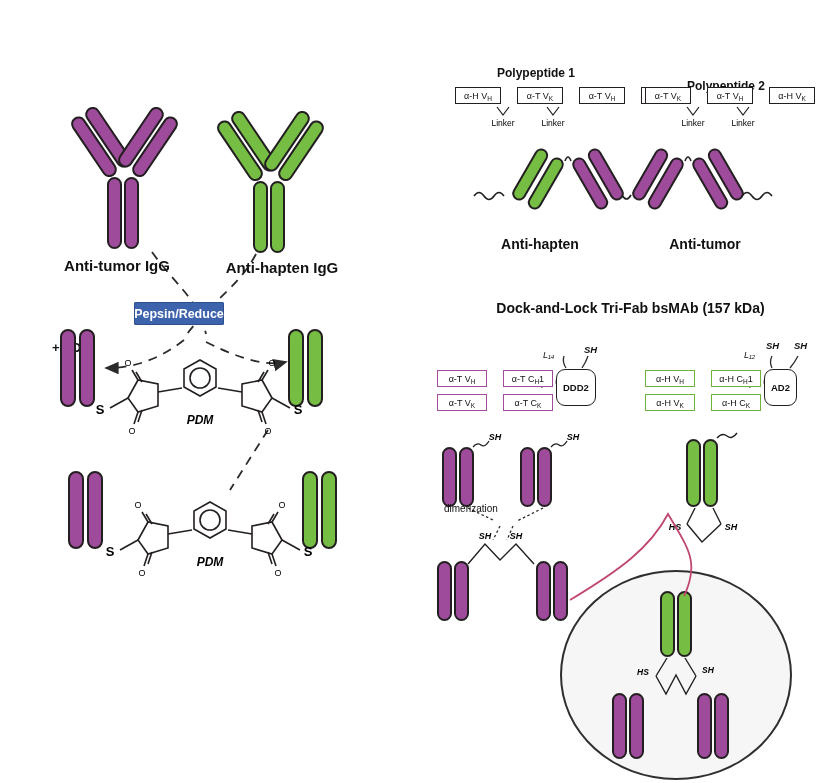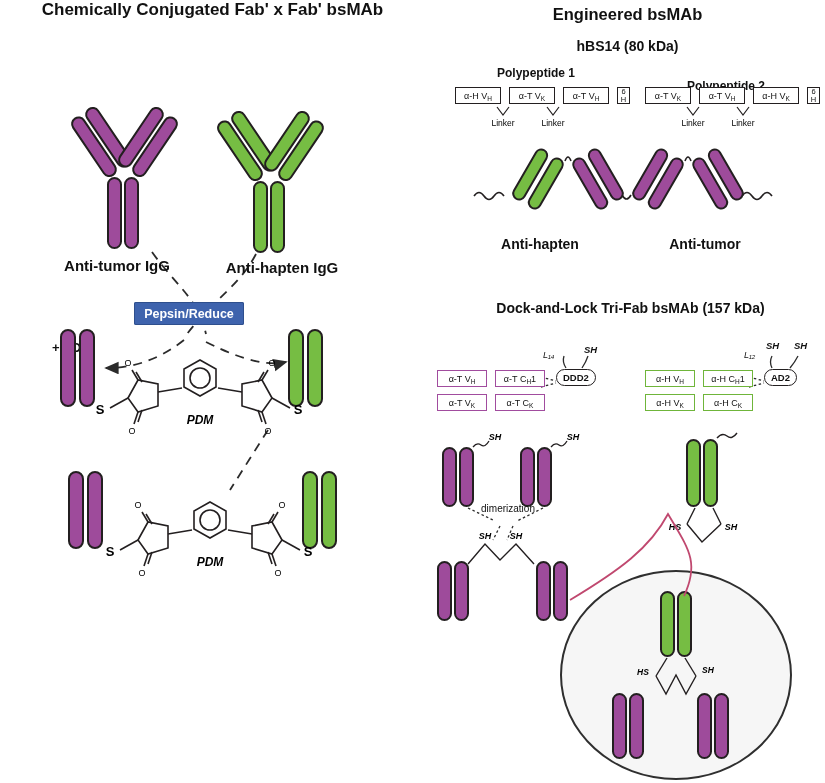--- a/index.html
+++ b/index.html
@@ -7,31 +7,31 @@
   body{font-family:"Liberation Sans",sans-serif;color:#111}
   #canvas{position:relative;width:825px;height:783px;background:#fff;overflow:hidden}
   .abs{position:absolute}
   .z1{z-index:1}.z2{z-index:2}.z3{z-index:3}
   .lbl{font-weight:bold;text-align:center;color:#111}
   .t17{font-size:17px}.t16{font-size:16.5px}.t15{font-size:15px}.t14{font-size:14px}
   .t13{font-size:13px}.t12{font-size:12px}.t10{font-size:10px}
   .pepsin{background:#3E63AD;color:#fff;font-weight:bold;font-size:12.5px;
           display:flex;align-items:center;justify-content:center;border-radius:2px;
           box-shadow:0 0 0 1px #2e4f8d inset}
-  .row{display:flex;gap:8px}
+  .row{display:flex;gap:16px}
   .dbox{border:1.6px solid #231F20;background:#fff;font-size:9px;min-width:46px;height:17px;
         display:flex;align-items:center;justify-content:center;white-space:nowrap;padding:0 3px;color:#111}
   .w50{min-width:50px}
   .pb{border-color:#A14C9E}
   .gb{border-color:#6FB53A}
   .sub2{font-size:6.5px;position:relative;top:3px}
   .tagbox{border:1.6px solid #231F20;background:#fff;width:13px;height:17px;font-size:7.5px;line-height:7.5px;
           display:flex;flex-direction:column;align-items:center;justify-content:center}
   .modbox{border:1.6px solid #231F20;border-radius:9px;background:#fff;font-weight:bold;
-          font-size:9.5px;padding:2px 6px;display:inline-block}
+          font-size:9.5px;padding:12px 6px;display:inline-block}
   .shtxt{font-style:italic;font-weight:bold;font-size:9.5px}
   .ltxt{font-style:italic;font-size:9px}
   .ellipse{border:2px solid #2f2f2f;border-radius:50%;background:#f6f6f6}
   .pline{line-height:19px}
   svg text{font-family:"Liberation Sans",sans-serif}
 </style>
 </head>
 <body>
 
 <div id="canvas">
@@ -58,21 +58,20 @@
       <path d="M582,368 q4,-6 6,-12"></path>
       <path d="M772,368 q-3,-6 0,-12"></path>
       <path d="M790,368 q5,-6 8,-12"></path>
       <path d="M468,508 L495,521" stroke-dasharray="2.5 2.5"></path>
       <path d="M543,508 L517,521" stroke-dasharray="2.5 2.5"></path>
       <path d="M500,526 L493,540" stroke-dasharray="2.5 2.5"></path>
       <path d="M513,526 L507,540" stroke-dasharray="2.5 2.5"></path>
     </g>
   </svg>
 
-  <div class="abs z2 lbl t17" style="left:0;top:63;width:425px">Chemically Conjugated Fab' x Fab' bsMAb</div>
 
   <svg class="abs z2" style="left:52px;top:100px" width="145" height="155" viewBox="0 0 145 155">
     <g stroke="#231F20" stroke-width="2" fill="#9E4B9B">
       <g transform="rotate(-34 49 42)">
         <rect x="34" y="8" width="13" height="68" rx="6.5"></rect>
         <rect x="51" y="8" width="13" height="68" rx="6.5"></rect>
       </g>
       <g transform="rotate(34 96 42)">
         <rect x="81" y="8" width="13" height="68" rx="6.5"></rect>
         <rect x="98" y="8" width="13" height="68" rx="6.5"></rect>
@@ -93,21 +92,21 @@
         <rect x="98" y="8" width="13" height="68" rx="6.5"></rect>
       </g>
       <rect x="56" y="78" width="13" height="70" rx="6.5"></rect>
       <rect x="73" y="78" width="13" height="70" rx="6.5"></rect>
     </g>
   </svg>
 
   <div class="abs z2 lbl t15" style="left:22px;top:257px;width:190px">Anti-tumor IgG</div>
   <div class="abs z2 lbl t15" style="left:196px;top:259px;width:172px">Anti-hapten IgG</div>
 
-  <div class="abs z2 pepsin" style="left:134px;top:302px;width:110px;height:23px">Pepsin/Reduce</div>
+  <div class="abs z2 pepsin" style="left:134px;top:302px;width:90px;height:23px">Pepsin/Reduce</div>
 
   <div class="abs z2 lbl t13" style="left:42px;top:340px;width:60px">+ PDM</div>
 
   <svg class="abs z2" style="left:58px;top:326px" width="40" height="84" viewBox="0 0 40 84">
     <g stroke="#231F20" stroke-width="2" fill="#9E4B9B">
       <rect x="3" y="4" width="14" height="76" rx="7"></rect>
       <rect x="22" y="4" width="14" height="76" rx="7"></rect>
     </g>
   </svg>
   <svg class="abs z2" style="left:286px;top:326px" width="40" height="84" viewBox="0 0 40 84">
@@ -182,22 +181,20 @@
     <text x="40" y="18" font-size="9" text-anchor="middle">O</text>
     <text x="44" y="86" font-size="9" text-anchor="middle">O</text>
     <text x="184" y="18" font-size="9" text-anchor="middle">O</text>
     <text x="180" y="86" font-size="9" text-anchor="middle">O</text>
     <text x="112" y="76" font-size="12" font-weight="bold" font-style="italic" text-anchor="middle">PDM</text>
   </svg>
 
   <div class="abs z2 lbl t15 pline" style="left:52px;top:584px;width:270px">
   </div>
 
-  <div class="abs z2 lbl t16" style="left:430px;top:5px;width:395px">Engineered bsMAb</div>
-  <div class="abs z2 lbl t14" style="left:430px;top:38px;width:395px">hBS14 (80 kDa)</div>
 
   <div class="abs z2 lbl t12" style="left:455px;top:66px;width:162px">Polypeptide 1</div>
   <div class="abs z2 lbl t12" style="left:645px;top:79px;width:162px">Polypeptide 2</div>
 
   <div class="abs z2 row" style="left:455px;top:87px">
     <div class="dbox">
         <span>α-H V</span>
         <span class="sub2">H</span>
       </div>
     <div class="dbox">
@@ -343,21 +340,21 @@
       <rect x="101" y="18" width="13" height="58" rx="6.5"></rect>
     </g>
     <g stroke="#231F20" stroke-width="1.3" fill="none">
       <path d="M36,17 q4,-5 8,-2 t8,-4"></path>
       <path d="M114,17 q4,-5 8,-2 t8,-4"></path>
     </g>
     <text x="58" y="10" font-size="9" font-style="italic" font-weight="bold" text-anchor="middle">SH</text>
     <text x="136" y="10" font-size="9" font-style="italic" font-weight="bold" text-anchor="middle">SH</text>
   </svg>
 
-  <div class="abs z2 t10" style="left:466px;top:503px;width:84px;text-align:center">dimerization</div>
+  <div class="abs z2 t10" style="left:444px;top:503px;width:84px;">dimerization</div>
 
   <svg class="abs z2" style="left:428px;top:530px" width="152" height="96" viewBox="0 0 152 96">
     <g stroke="#231F20" stroke-width="2" fill="#9E4B9B">
       <rect x="10" y="32" width="13" height="58" rx="6.5"></rect>
       <rect x="27" y="32" width="13" height="58" rx="6.5"></rect>
       <rect x="109" y="32" width="13" height="58" rx="6.5"></rect>
       <rect x="126" y="32" width="13" height="58" rx="6.5"></rect>
     </g>
     <polyline points="40,34 57,14 72,30 88,14 106,34" stroke="#231F20" stroke-width="1.4" fill="none"></polyline>
     <text x="57" y="9" font-size="9" font-style="italic" font-weight="bold" text-anchor="middle">SH</text>

